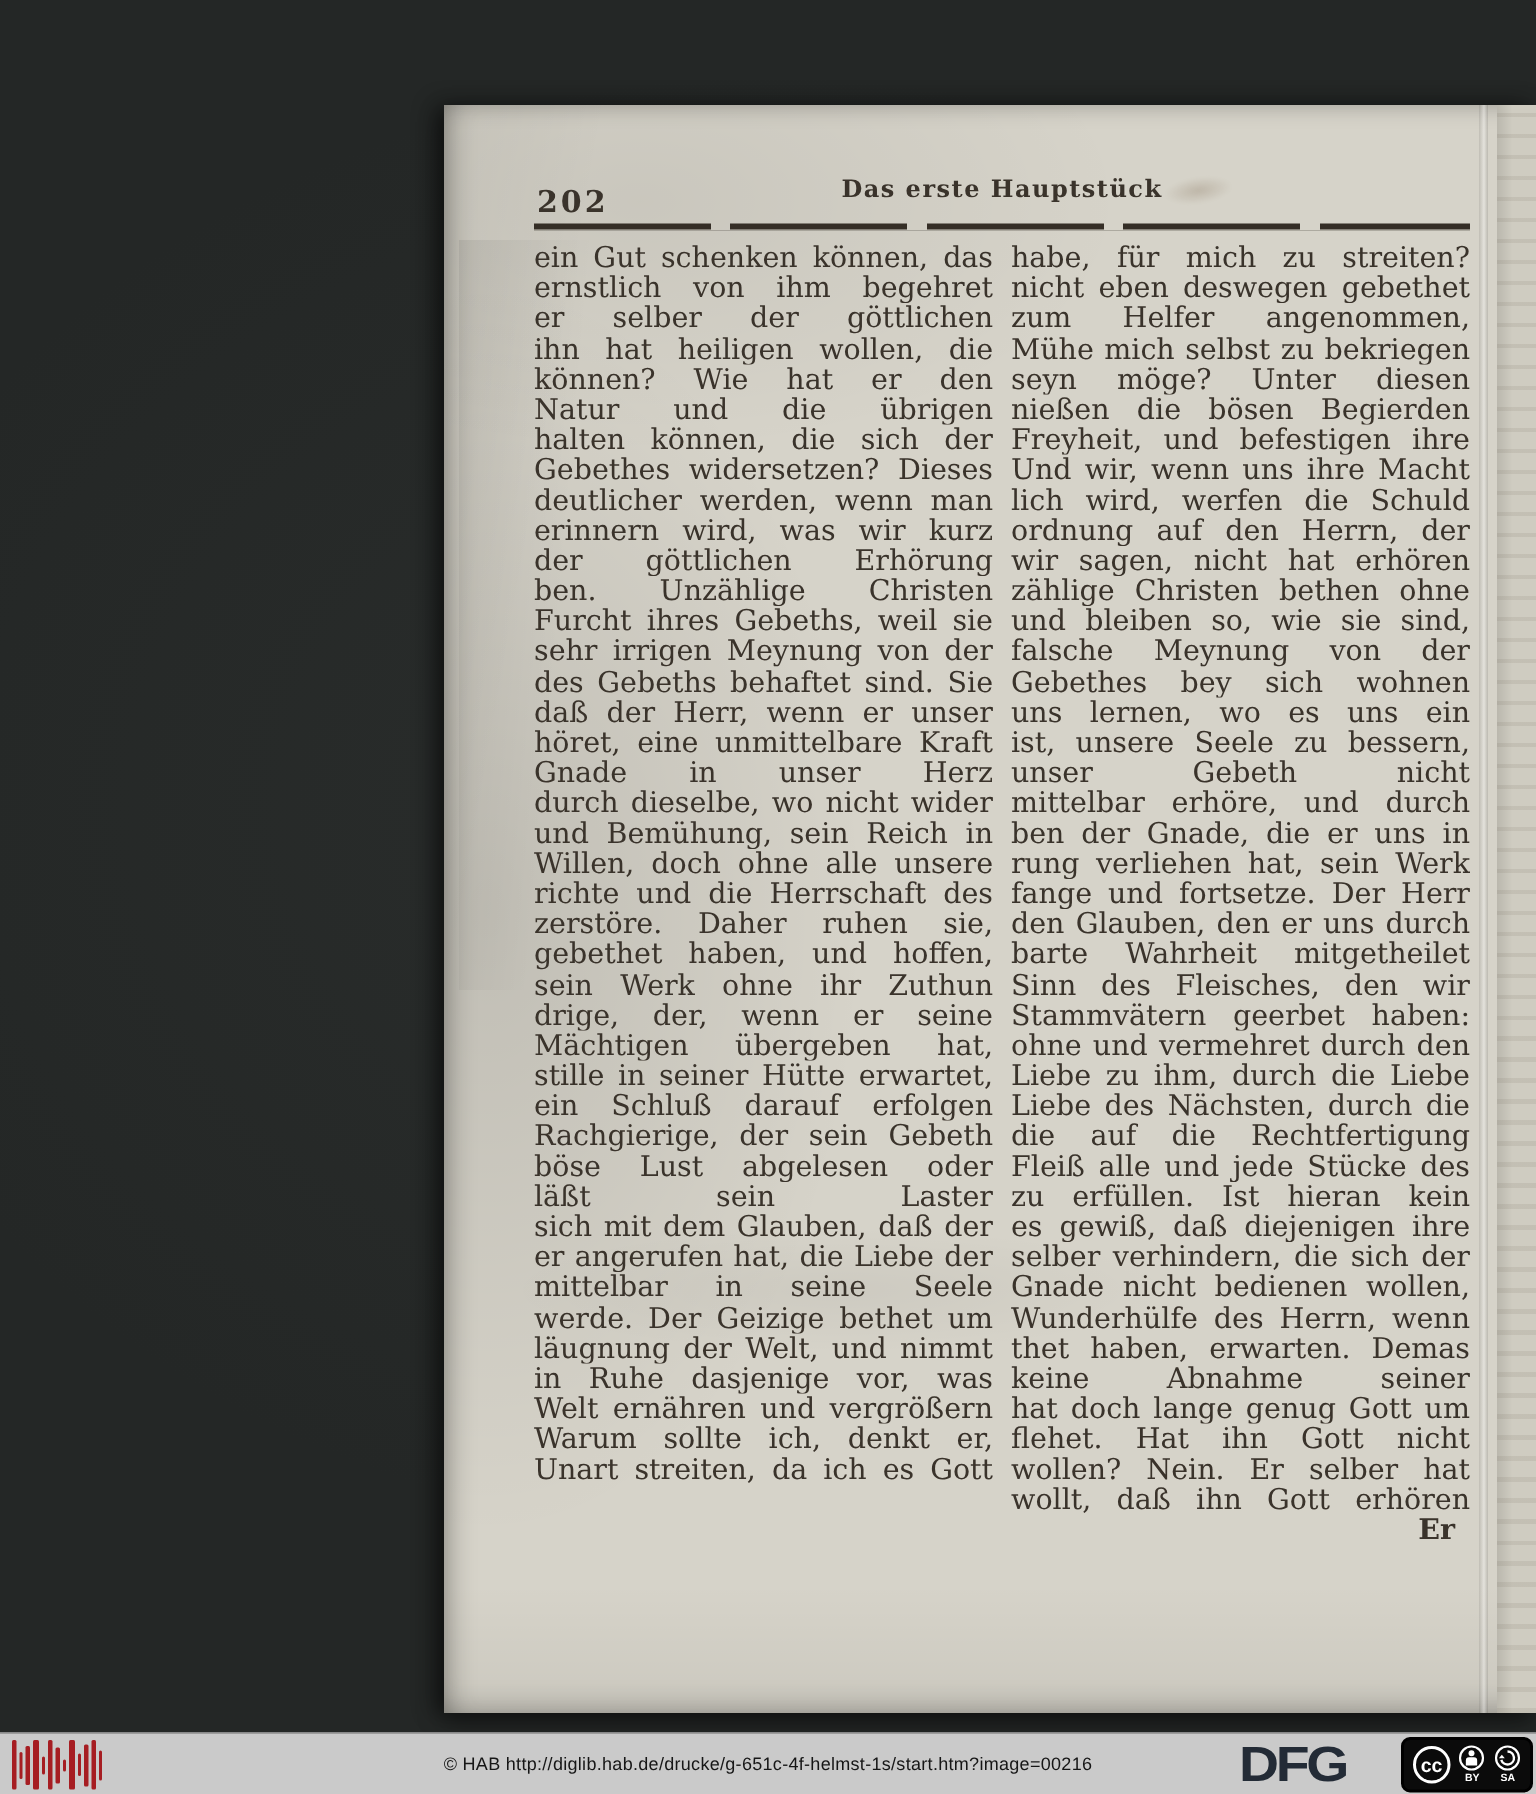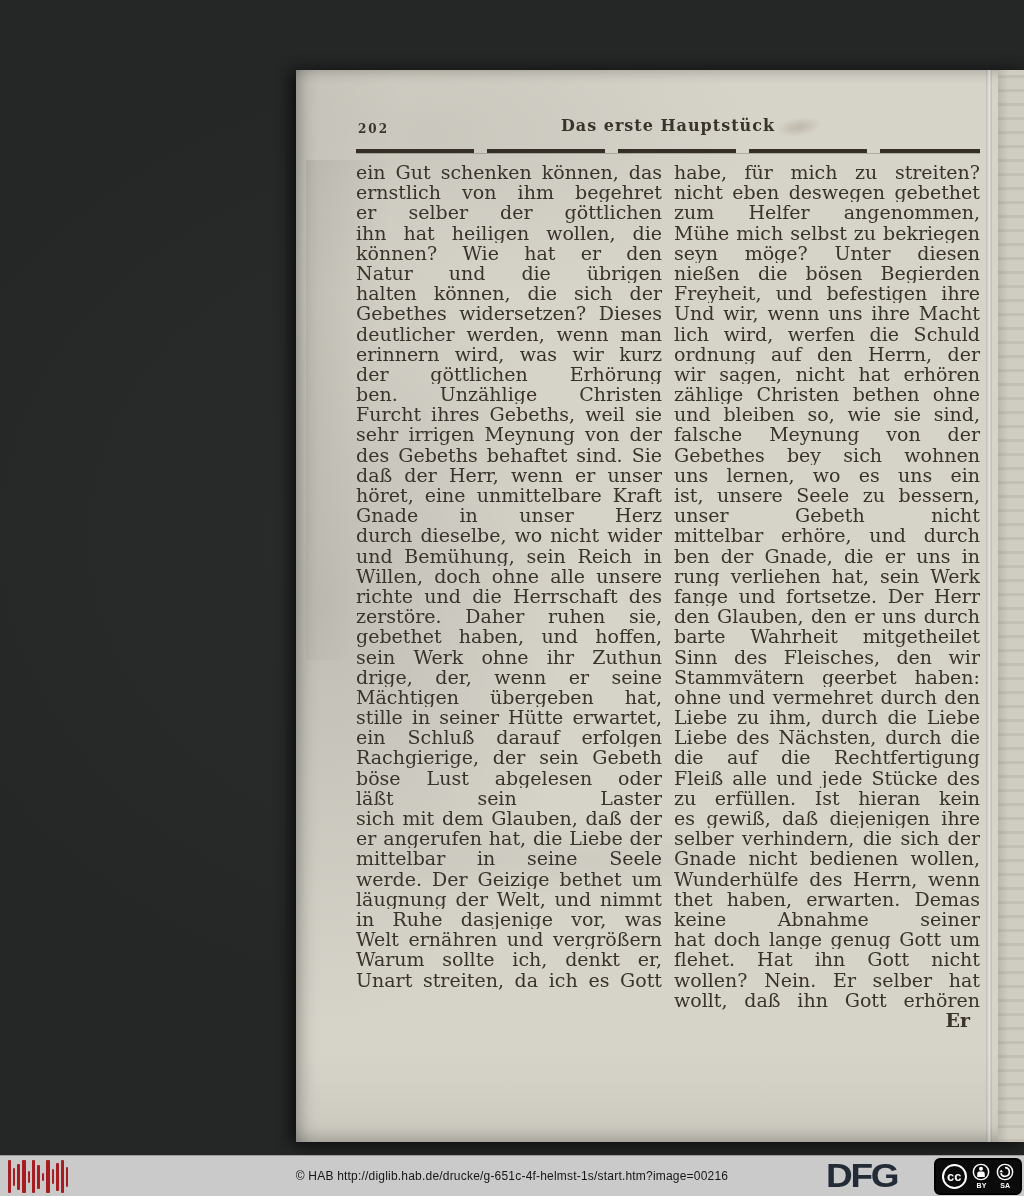--- a/index.html
+++ b/index.html
@@ -28,21 +28,21 @@
          background:linear-gradient(90deg, rgba(0,0,0,0.10), rgba(255,255,255,0.35) 55%, rgba(0,0,0,0.12));}
   .sliver{position:absolute;right:0;top:0;width:26px;height:100%;
          background:
            repeating-linear-gradient(0deg, rgba(110,100,85,0.12) 0 3px, transparent 3px 14px),
            linear-gradient(90deg, rgba(0,0,0,0.10), transparent 40%),
            #cfccc1;}
   
   .textblock{position:absolute;left:60px;top:46px;width:624px;color:#3a332b;}
   .header-row{position:relative;height:28px;}
   .page-number{position:absolute;left:2px;top:6px;font-family:"DejaVu Serif",serif;
-         font-size:12px;font-weight:bold;letter-spacing:2px;}
+         font-size:20px;font-weight:bold;letter-spacing:2px;}
   .header-title{position:absolute;left:0;top:0;width:100%;text-align:center;
          font-family:"DejaVu Serif",serif;font-size:16px;font-weight:bold;letter-spacing:1px;}
   .smudge{position:absolute;left:420px;top:2px;width:46px;height:18px;opacity:.22;
          background:radial-gradient(ellipse at 50% 50%, #6b5236, transparent 70%);
          transform:rotate(-8deg);filter:blur(1px);}
   .header-rule{height:4px;margin-top:5px;
          background:repeating-linear-gradient(90deg,#352e26 0 118px, rgba(53,46,38,0) 118px 131px);
          box-shadow:0 1px 0 rgba(53,46,38,0.25);}
   .columns{display:flex;gap:12px;margin-top:9px;}
   .col{width:306px;font-family:"DejaVu Serif",serif;font-size:19px;line-height:20.2px;}

